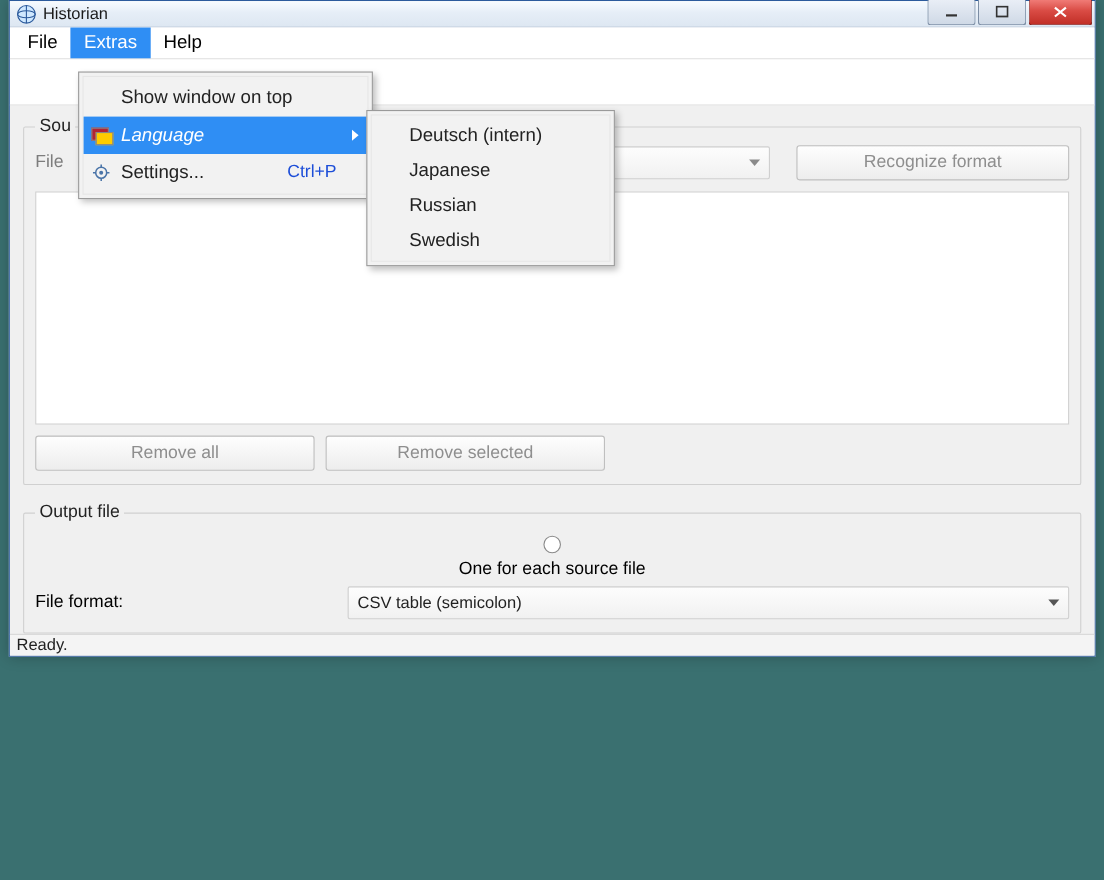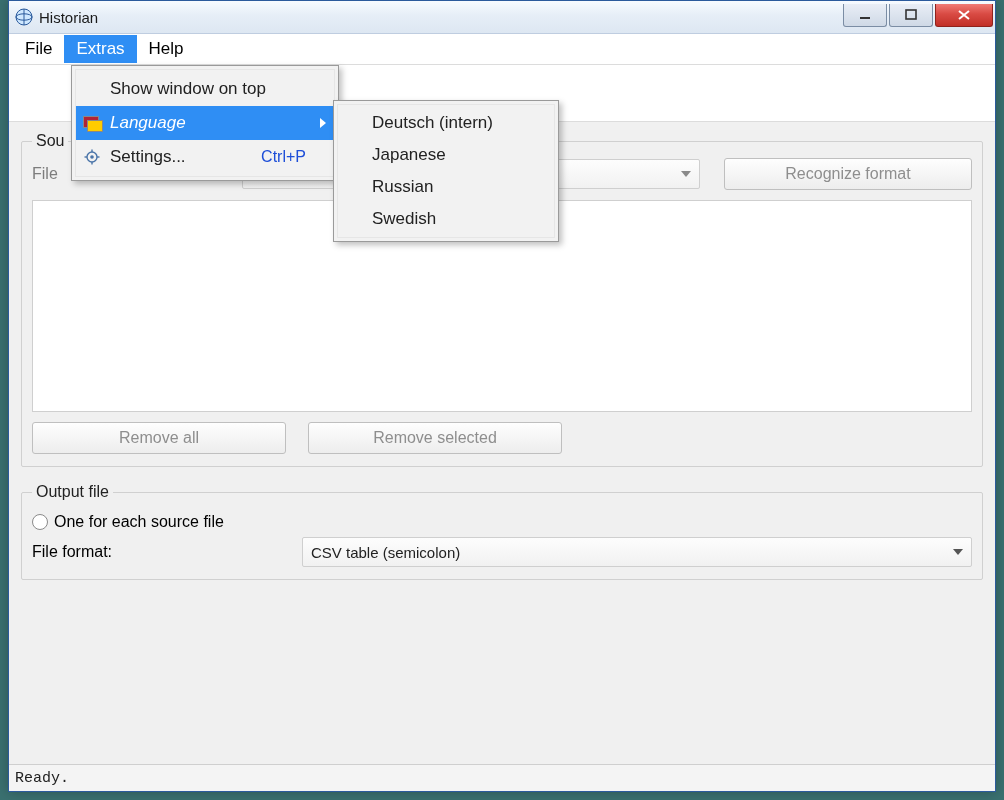--- a/index.html
+++ b/index.html
@@ -11,21 +11,21 @@
     font-size: 15px;
     overflow: hidden;
     background: #3a7070;
   }
 
   .window {
     position: absolute;
     left: 8px;
     top: 0;
     width: 988px;
-    height: 792px;
+    height: 597px;
     background: #f0f0f0;
     border: 1px solid #2b5a9c;
     box-sizing: border-box;
     display: flex;
     flex-direction: column;
     box-shadow: 0 0 12px rgba(0,0,0,.25);
   }
 
   
   .titlebar {
@@ -147,26 +147,26 @@
     color:#3a3a3a;
     cursor: default;
   }
   .btn.disabled { color:#8e8e8e; }
   .listbox {
     margin-top: 10px;
     height: 210px;
     border: 1px solid #cfcfcf;
     background: #ffffff;
   }
-  .src-buttons { margin-top: 10px; display:flex; gap: 22px;}
+  .src-buttons { margin-top: 10px; display:flex; gap: 10px;}
   .src-buttons .btn { width: 220px; }
 
   
   .output-group { margin-top: 16px; }
-  .radio-row { display:flex; align-items:center; gap:6px; margin: 4px 0; font-size:16px;}
+  .radio-row { display:flex; align-items:center; gap:6px; margin: 4px 0; font-size:16px;flex-direction:column;}
   .radio {
     width:14px;height:14px;border:1px solid #8a8a8a;border-radius:50%;
     display:inline-flex;align-items:center;justify-content:center;background:#fff;
   }
   .radio.checked::after{content:"";width:7px;height:7px;border-radius:50%;background:#2c5aa0;}
   .text-input {
     flex:1;
     height:26px;
     border:1px solid #cfcfcf;
     background:#fff;
@@ -174,40 +174,39 @@
     font-size:15px;
     display:flex;align-items:center;
     color:#222;
   }
   .browse-btn {
     width:34px;height:28px;border:1px solid #bfbfbf;border-radius:3px;
     background:linear-gradient(#fefefe,#ededed);
     display:flex;align-items:center;justify-content:center;margin-left:6px;
     font-size:14px;color:#444;
   }
-  .out-row { display:flex; align-items:center; gap: 10px; margin-top:6px;}
+  .out-row { display:flex; align-items:center; gap: 24px; margin-top:6px;}
   .out-row .field-label { width: 260px; font-size:16px;}
   .out-row .combo { flex:1; color:#222;}
   .out-row .combo .caret { border-top-color:#555;}
 
   .footer-btns {
     margin: 14px 0 10px 0;
     display:flex;justify-content:space-between;
   }
   .footer-btns .btn { width: 196px; height: 30px; }
 
   .statusbar {
     height: 26px;
     border-top: 1px solid #cfcfcf;
     background:#f4f4f4;
     display:flex;align-items:center;
     padding-left:6px;
     font-size:15px;
     color:#222;
-    font-family:Liberation Mono, monospace;
   }
 
   
   .dropdown {
     position:absolute;
     background:#f2f2f2;
     border:1px solid #9a9a9a;
     box-shadow: 3px 3px 6px rgba(0,0,0,.25);
     padding: 3px;
     z-index: 10;

